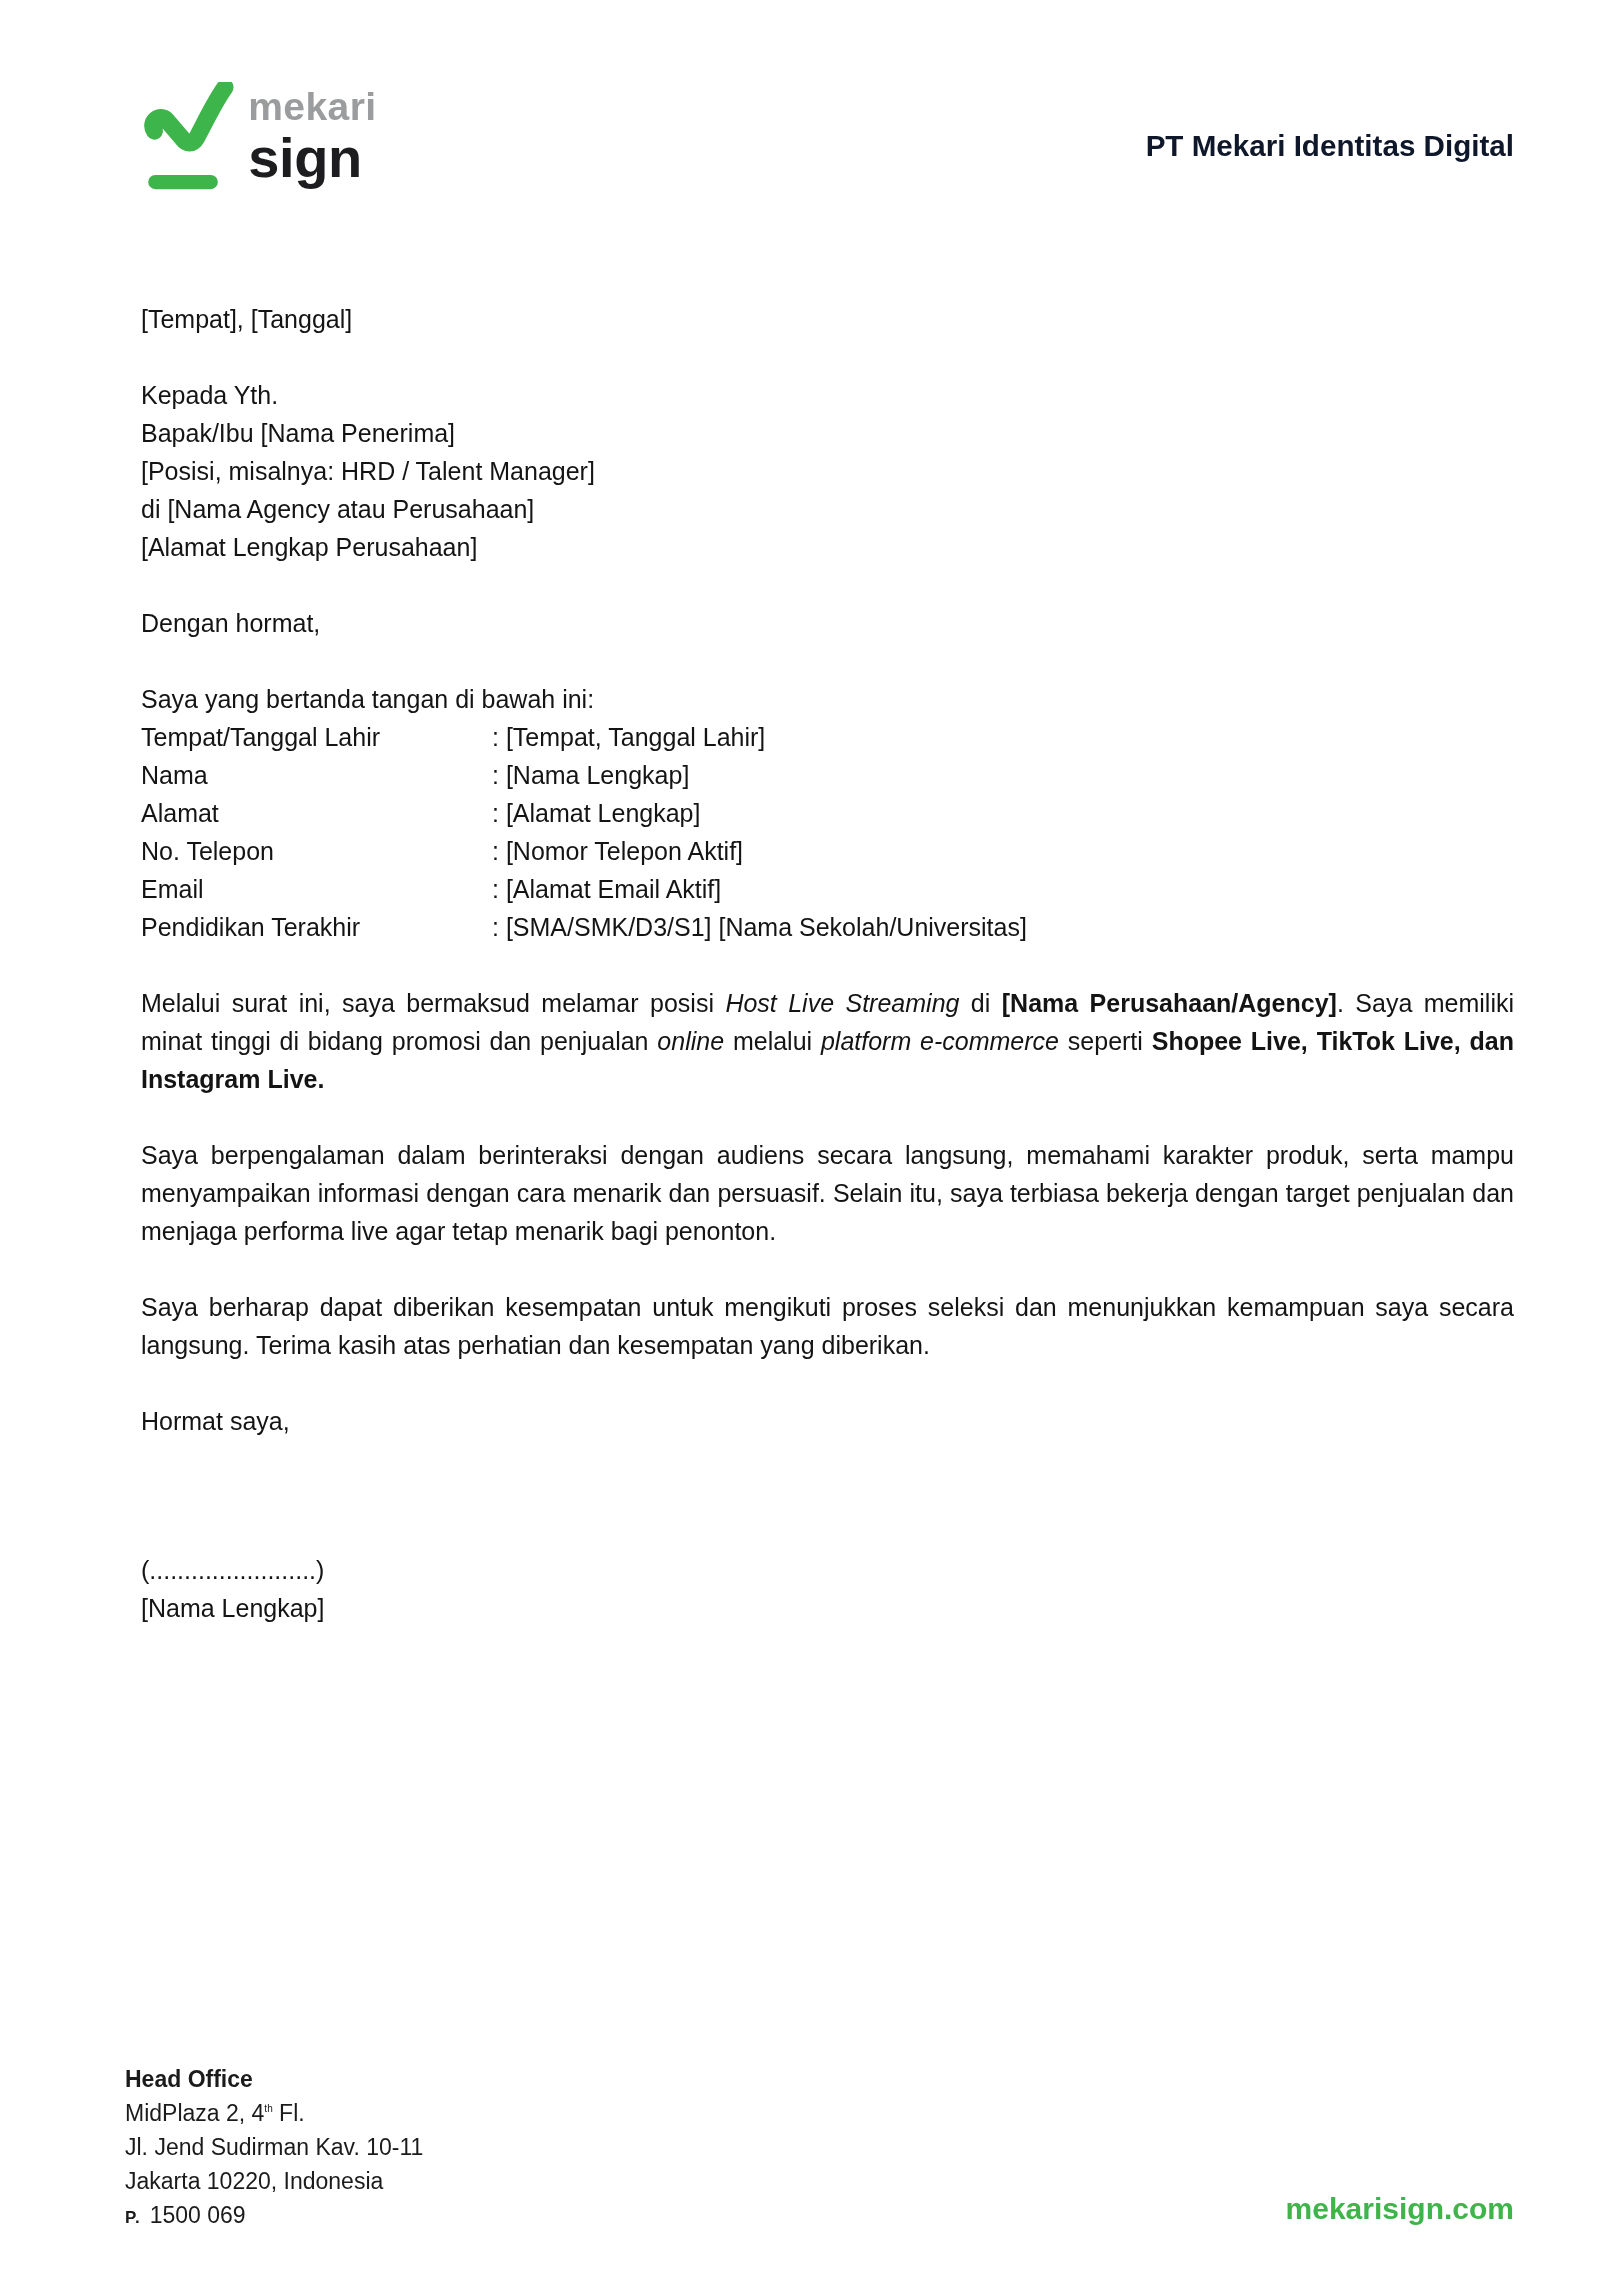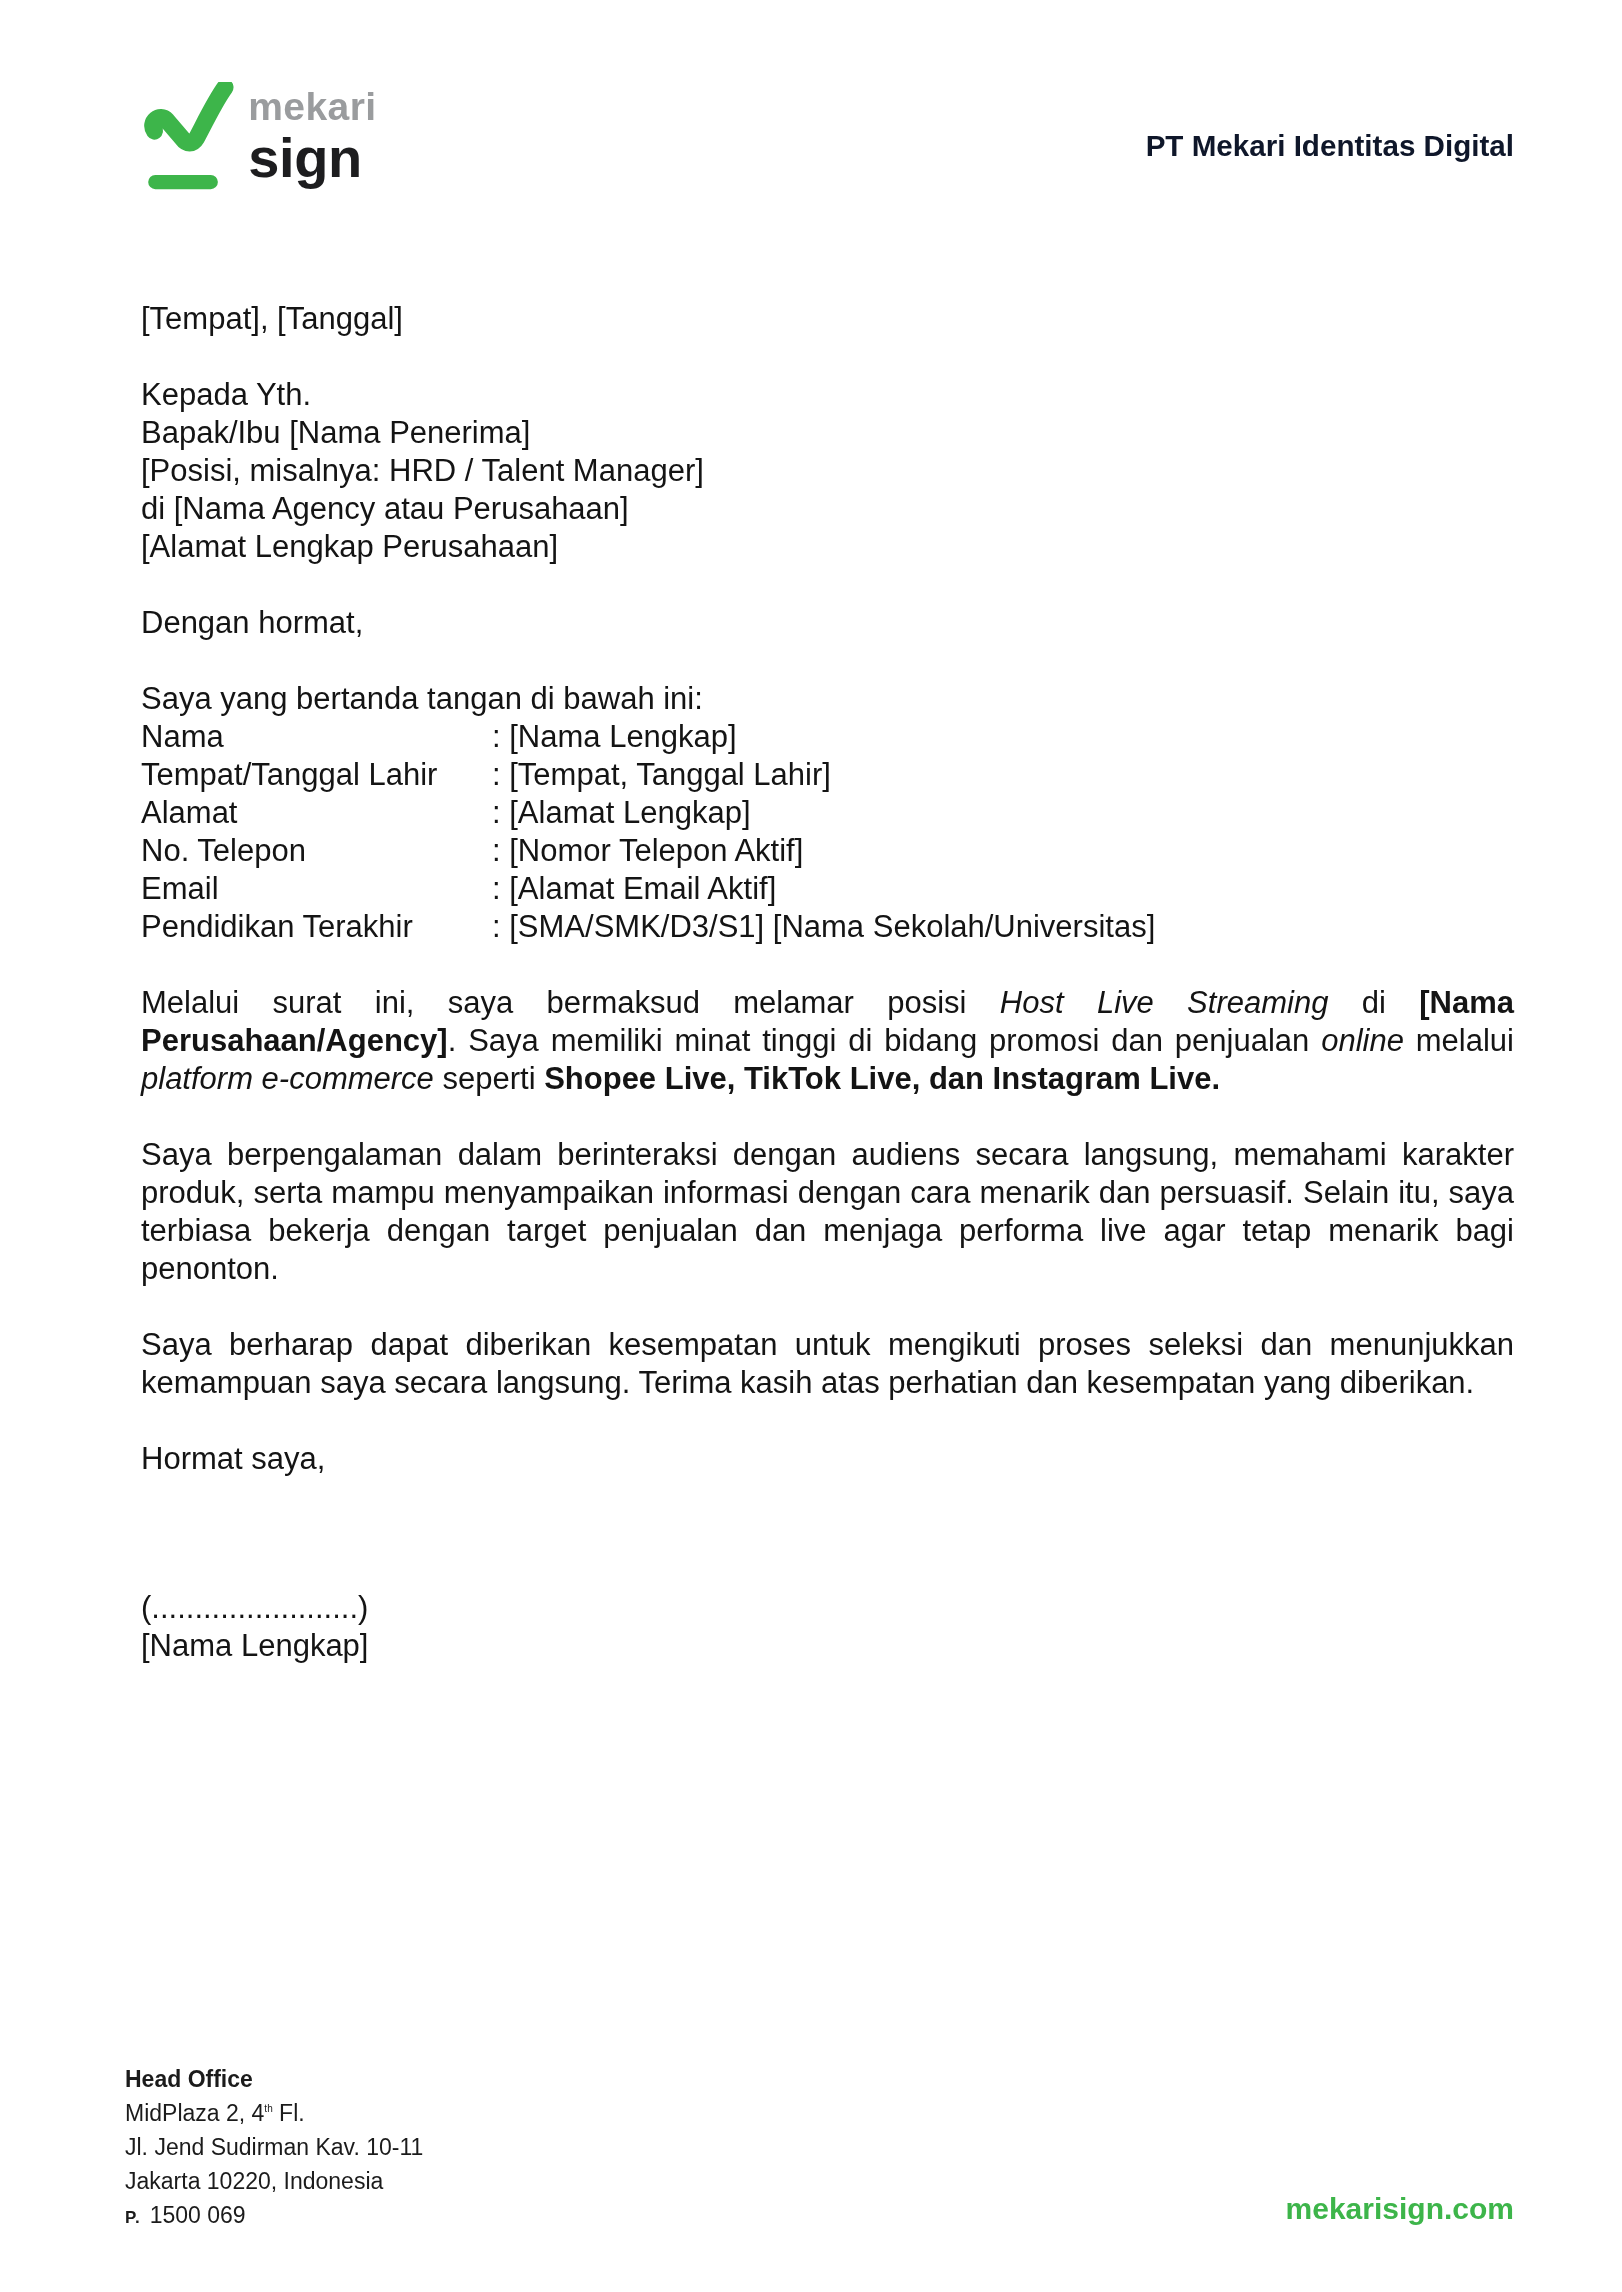--- a/index.html
+++ b/index.html
@@ -18,21 +18,21 @@
   
   .header { display:flex; justify-content:space-between; align-items:flex-start; margin-top:82px; }
   .logo { display:flex; align-items:flex-start; }
   .logo-icon { width:93px; height:109px; flex:0 0 auto; }
   .logo-text { margin-left:14.3px; margin-top:5.4px; }
   .brand-top { font-size:39px; font-weight:bold; color:#9a9c9e; line-height:1.0; letter-spacing:0.4px; }
   .brand-bottom { font-size:56px; font-weight:bold; color:#1d1d1f; line-height:1.0; margin-top:3.6px; letter-spacing:-0.4px; }
   .company-name { font-size:29.6px; font-weight:bold; color:#0f172a; margin-top:47px; }
 
   
-  .letter { font-size:31px; line-height:38px; }
+  .letter { font-size:25px; line-height:38px; }
   .date-line { margin-top:109px; }
   .block-gap { margin-top:38px; }
   .para { text-align:justify; }
   .bold { font-weight:bold; }
   .italic { font-style:italic; }
   .bold-italic { font-weight:normal; font-style:italic; }
 
   .drow { display:flex; }
   .dlabel { width:351px; flex:0 0 auto; }
   .dvalue { flex:1; }
@@ -78,26 +78,26 @@
         <div>di [Nama Agency atau Perusahaan]</div>
         <div>[Alamat Lengkap Perusahaan]</div>
       </div>
 
       <div class="block-gap">Dengan hormat,</div>
 
       <div class="block-gap">Saya yang bertanda tangan di bawah ini:</div>
 
       <div>
         <div class="drow">
+          <span class="dlabel">Tempat/Tanggal Lahir</span>
+          <span class="dvalue">: [Tempat, Tanggal Lahir]</span>
+        </div>
+        <div class="drow">
           <span class="dlabel">Nama</span>
           <span class="dvalue">: [Nama Lengkap]</span>
-        </div>
-        <div class="drow">
-          <span class="dlabel">Tempat/Tanggal Lahir</span>
-          <span class="dvalue">: [Tempat, Tanggal Lahir]</span>
         </div>
         <div class="drow">
           <span class="dlabel">Alamat</span>
           <span class="dvalue">: [Alamat Lengkap]</span>
         </div>
         <div class="drow">
           <span class="dlabel">No. Telepon</span>
           <span class="dvalue">: [Nomor Telepon Aktif]</span>
         </div>
         <div class="drow">

